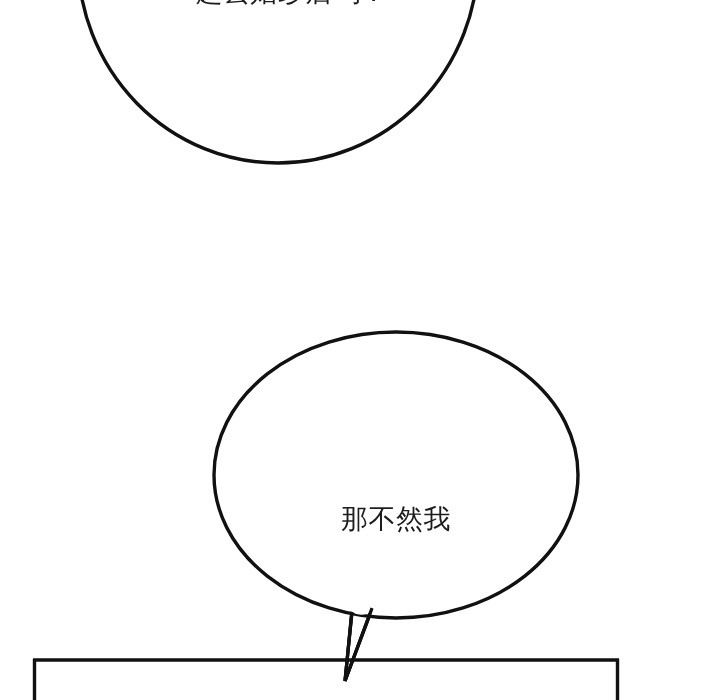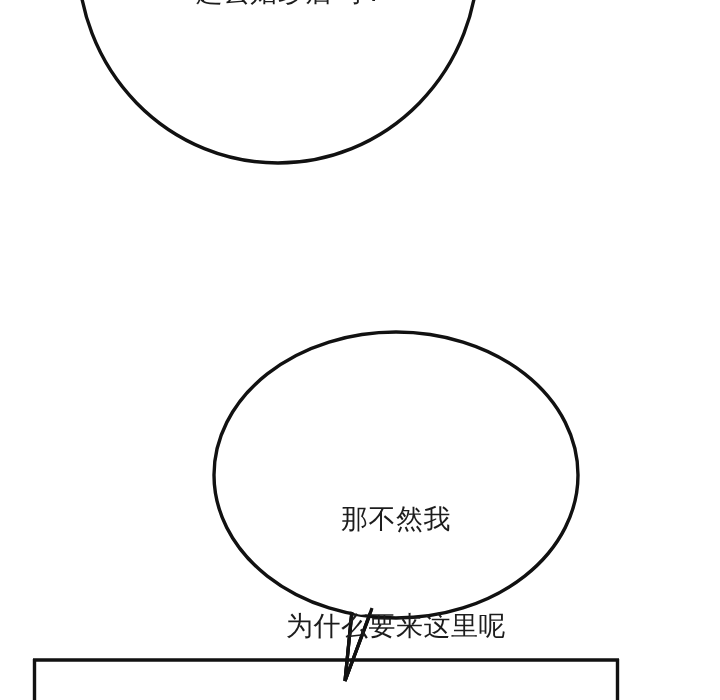--- a/index.html
+++ b/index.html
@@ -77,16 +77,15 @@
       <line x1="617.5" y1="659" x2="617.5" y2="700" stroke="#111111" stroke-width="3.4"></line>
     </g>
 
     <path d="M 352 612 L 345 681 L 372 608" fill="none" stroke="#111111" stroke-width="3.2" stroke-linejoin="miter"></path>
   </svg>
 
   <div class="bubble-text" id="bubble-1-text">一起去婚纱店吗？</div>
 
   <div class="bubble-text" id="bubble-2-text">
     <span class="bubble-2-line">那不然我</span>
-    <span class="bubble-2-line">为什么要来这里呢</span>
   </div>
 
 </div>
 
 </body></html>

